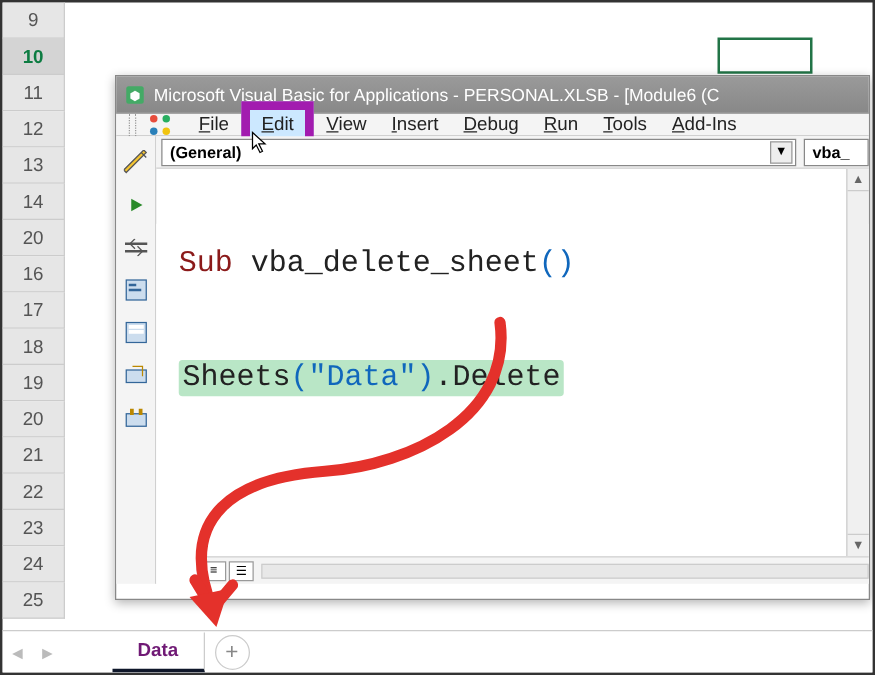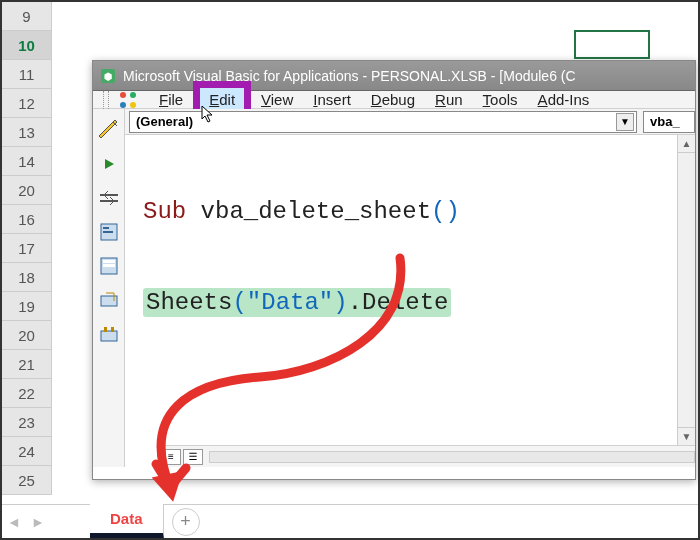--- a/index.html
+++ b/index.html
@@ -262,23 +262,23 @@
       font-size: 14px;
     }
     .sheet-tab {
       padding: 6px 20px;
       border-right: 1px solid #ccc;
       color: #555;
       font-size: 15px;
       background: #fff;
     }
     .sheet-tab.active {
-      color: #ef4444;
+      color: #701a75;
       font-weight: 700;
-      border-bottom: 6px solid #0f172a;
+      border-bottom: 3px solid #0f172a;
       background: #fff;
     }
     .add-sheet {
       width: 28px;
       height: 28px;
       display: flex;
       align-items: center;
       justify-content: center;
       color: #888;
       font-size: 18px;

